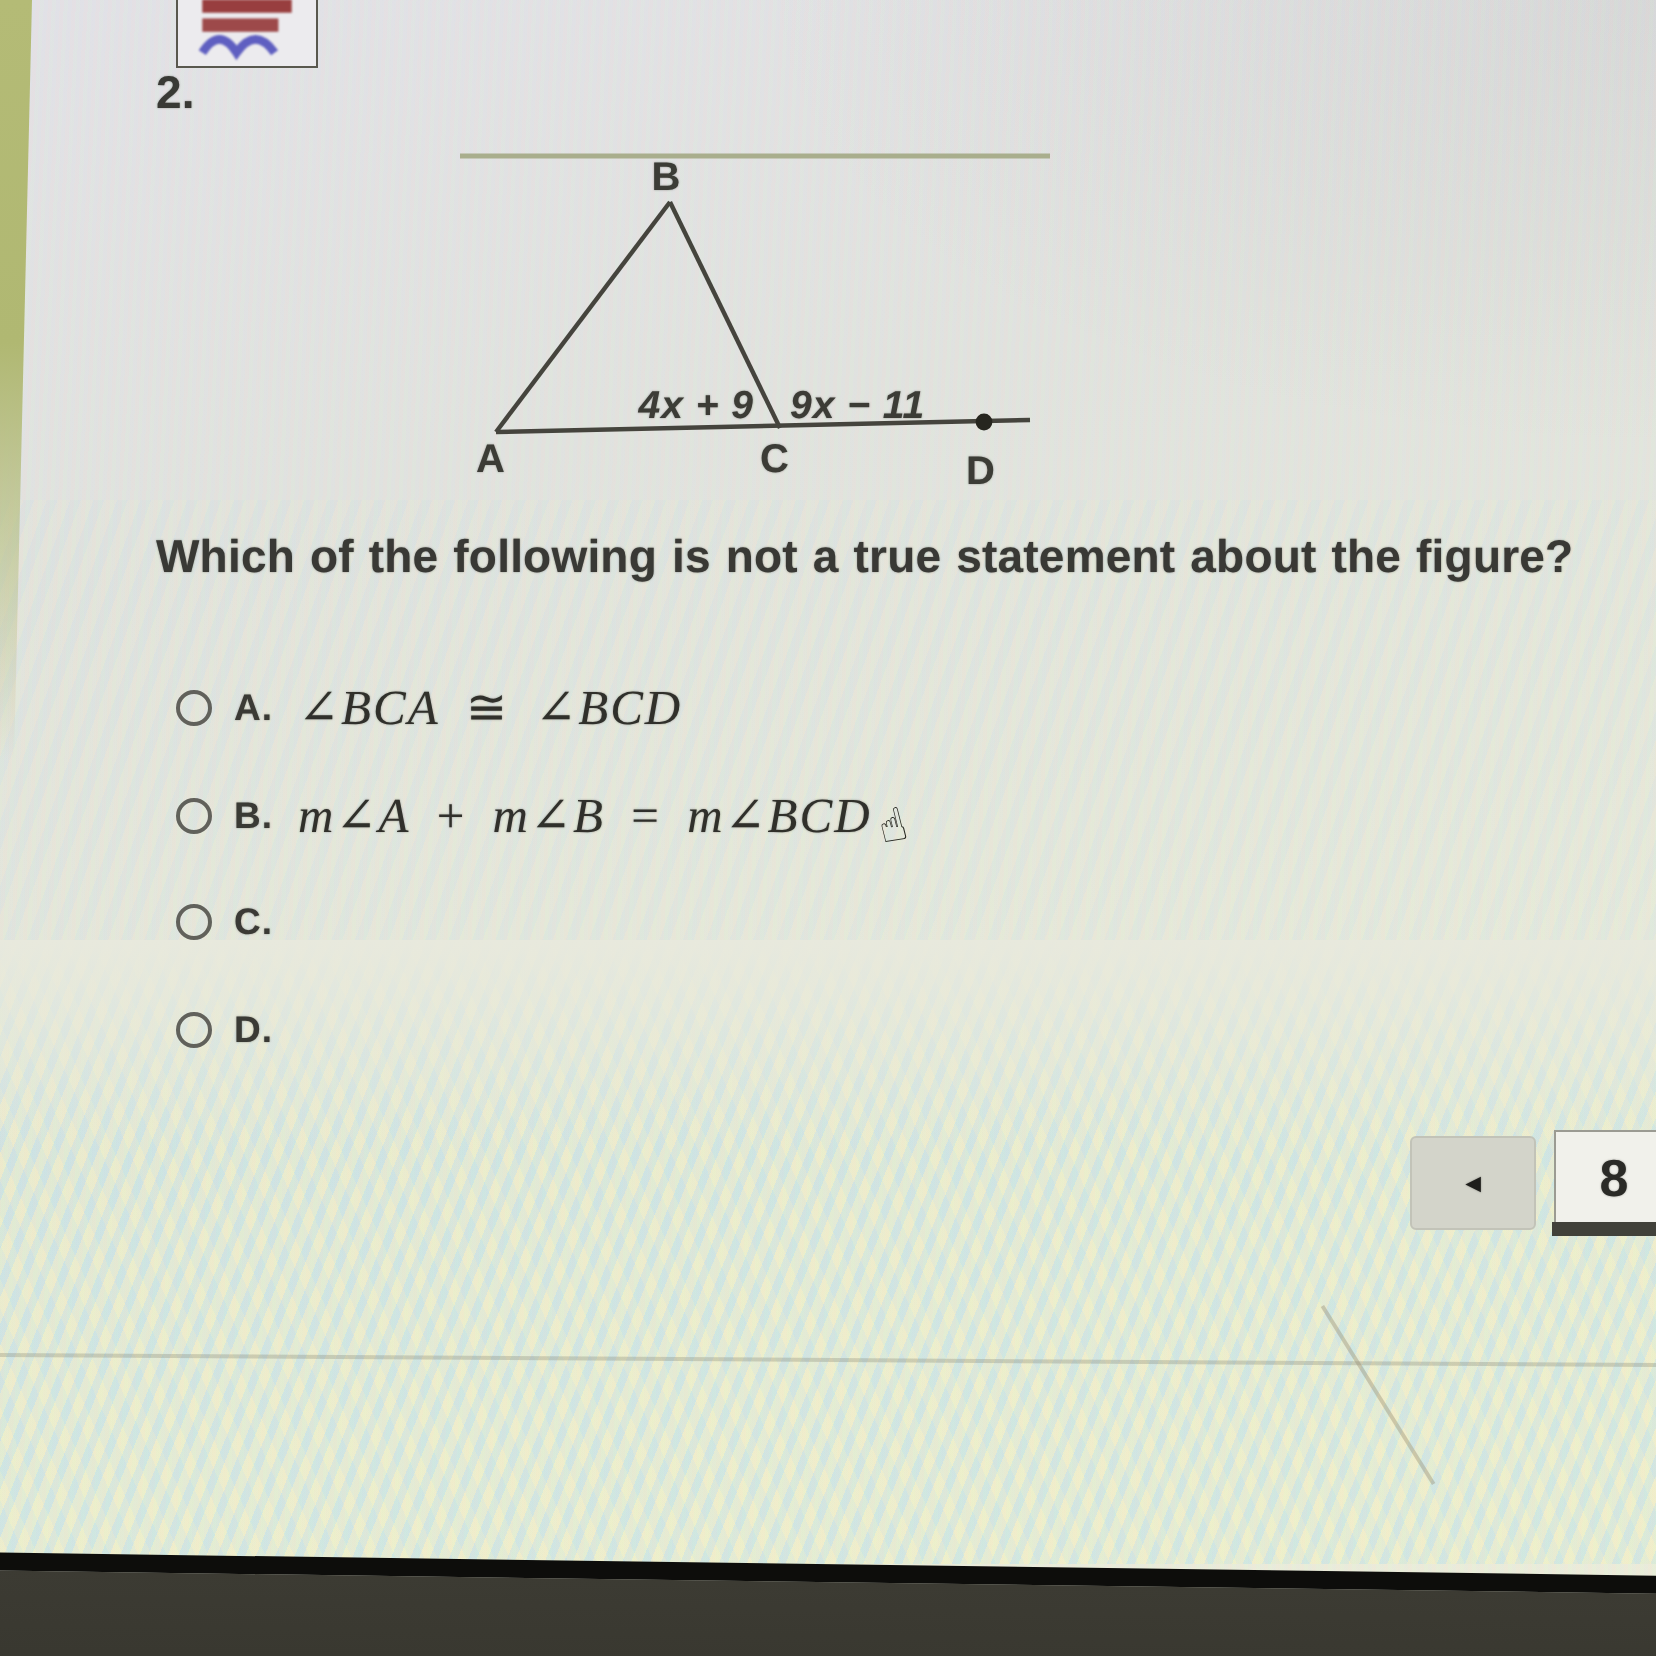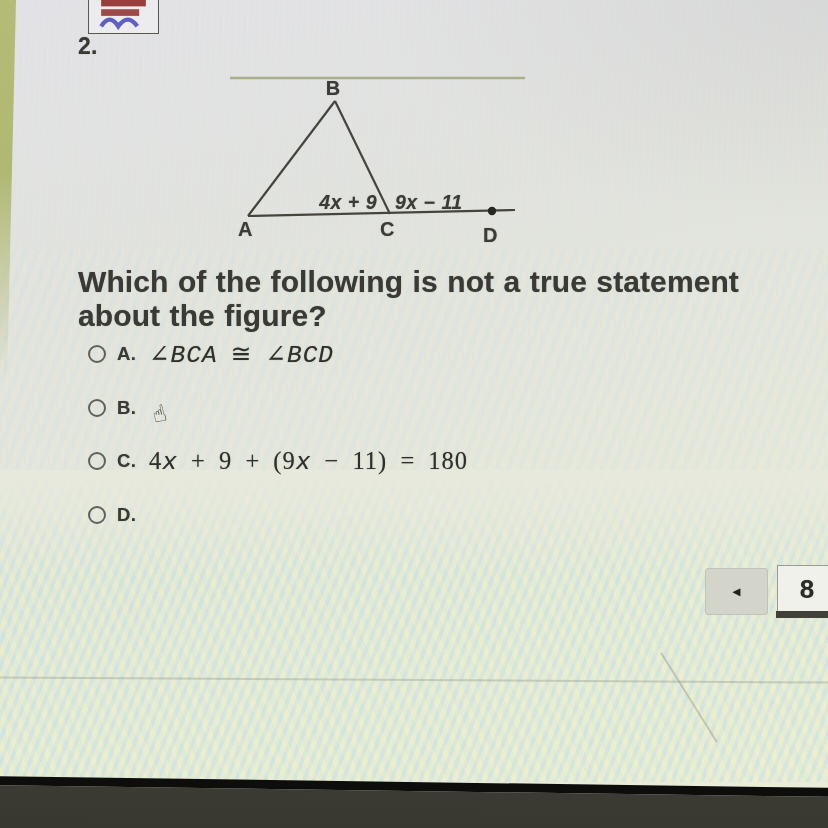--- a/index.html
+++ b/index.html
@@ -84,21 +84,21 @@
 
   
   .title-row {
     position: absolute; left: 78px; top: 33px; width: 720px;
     font-size: 23px; font-weight: 600; letter-spacing: 0.1px;
     color: #393935;
     display: flex; gap: 14px;
   }
   .question-row {
     position: absolute; left: 78px; top: 265px; width: 740px;
-    font-size: 30px; font-weight: 600; letter-spacing: 0.1px; word-spacing: 1px;
+    font-size: 23px; font-weight: 600; letter-spacing: 0.1px; word-spacing: 1px;
     color: #393935;
   }
   .question-row b { font-weight: 800; }
 
   
   .figure { position: absolute; left: 220px; top: 68px; width: 310px; height: 185px; }
   .figure text {
     font-family: "Liberation Sans", sans-serif;
     fill: #3c3c36;
   }
@@ -118,21 +118,21 @@
   .opt-letter {
     font-size: 18.5px; font-weight: 700; color: #3a3a35;
     width: 32px; flex: 0 0 auto; letter-spacing: 0.5px;
   }
   .opt-math {
     font-family: "Liberation Serif", "DejaVu Serif", "DejaVu Sans", serif;
     font-size: 24.5px; color: #30302b;
     letter-spacing: 1px; word-spacing: 6px;
     white-space: nowrap;
   }
-  .opt-math .it { font-style: italic; font-family: Liberation Mono, monospace; }
+  .opt-math .it { font-style: italic; }
   .hand-cursor {
     font-family: "DejaVu Sans", sans-serif;
     font-size: 23px; color: #26261f;
     transform: rotate(-14deg) translateY(6px);
     display: inline-block; margin-left: 2px;
     text-shadow: none;
   }
 
   
   .back-button {
@@ -204,27 +204,27 @@
 
     <div class="option-row" style="top:336px">
       <span class="radio"></span>
       <span class="opt-letter">A.</span>
       <span class="opt-math"><span>∠</span><span class="it">BCA</span><span> ≅ ∠</span><span class="it">BCD</span></span>
     </div>
 
     <div class="option-row" style="top:390px">
       <span class="radio"></span>
       <span class="opt-letter">B.</span>
+      <span class="opt-math"><span class="it">m</span><span>∠</span><span class="it">A</span><span> + </span><span class="it">m</span><span>∠</span><span class="it">B</span><span> = </span><span class="it">m</span><span>∠</span><span class="it">BCD</span></span>
       <span class="hand-cursor">☝</span>
     </div>
 
     <div class="option-row" style="top:443px">
       <span class="radio"></span>
       <span class="opt-letter">C.</span>
-      <span class="opt-math"><span>4</span><span class="it">x</span><span> + 9 + (9</span><span class="it">x</span><span> − 11) = 180</span></span>
     </div>
 
     <div class="option-row" style="top:497px">
       <span class="radio"></span>
       <span class="opt-letter">D.</span>
     </div>
 
     <div class="back-button">
       <span>◄</span>
     </div>

